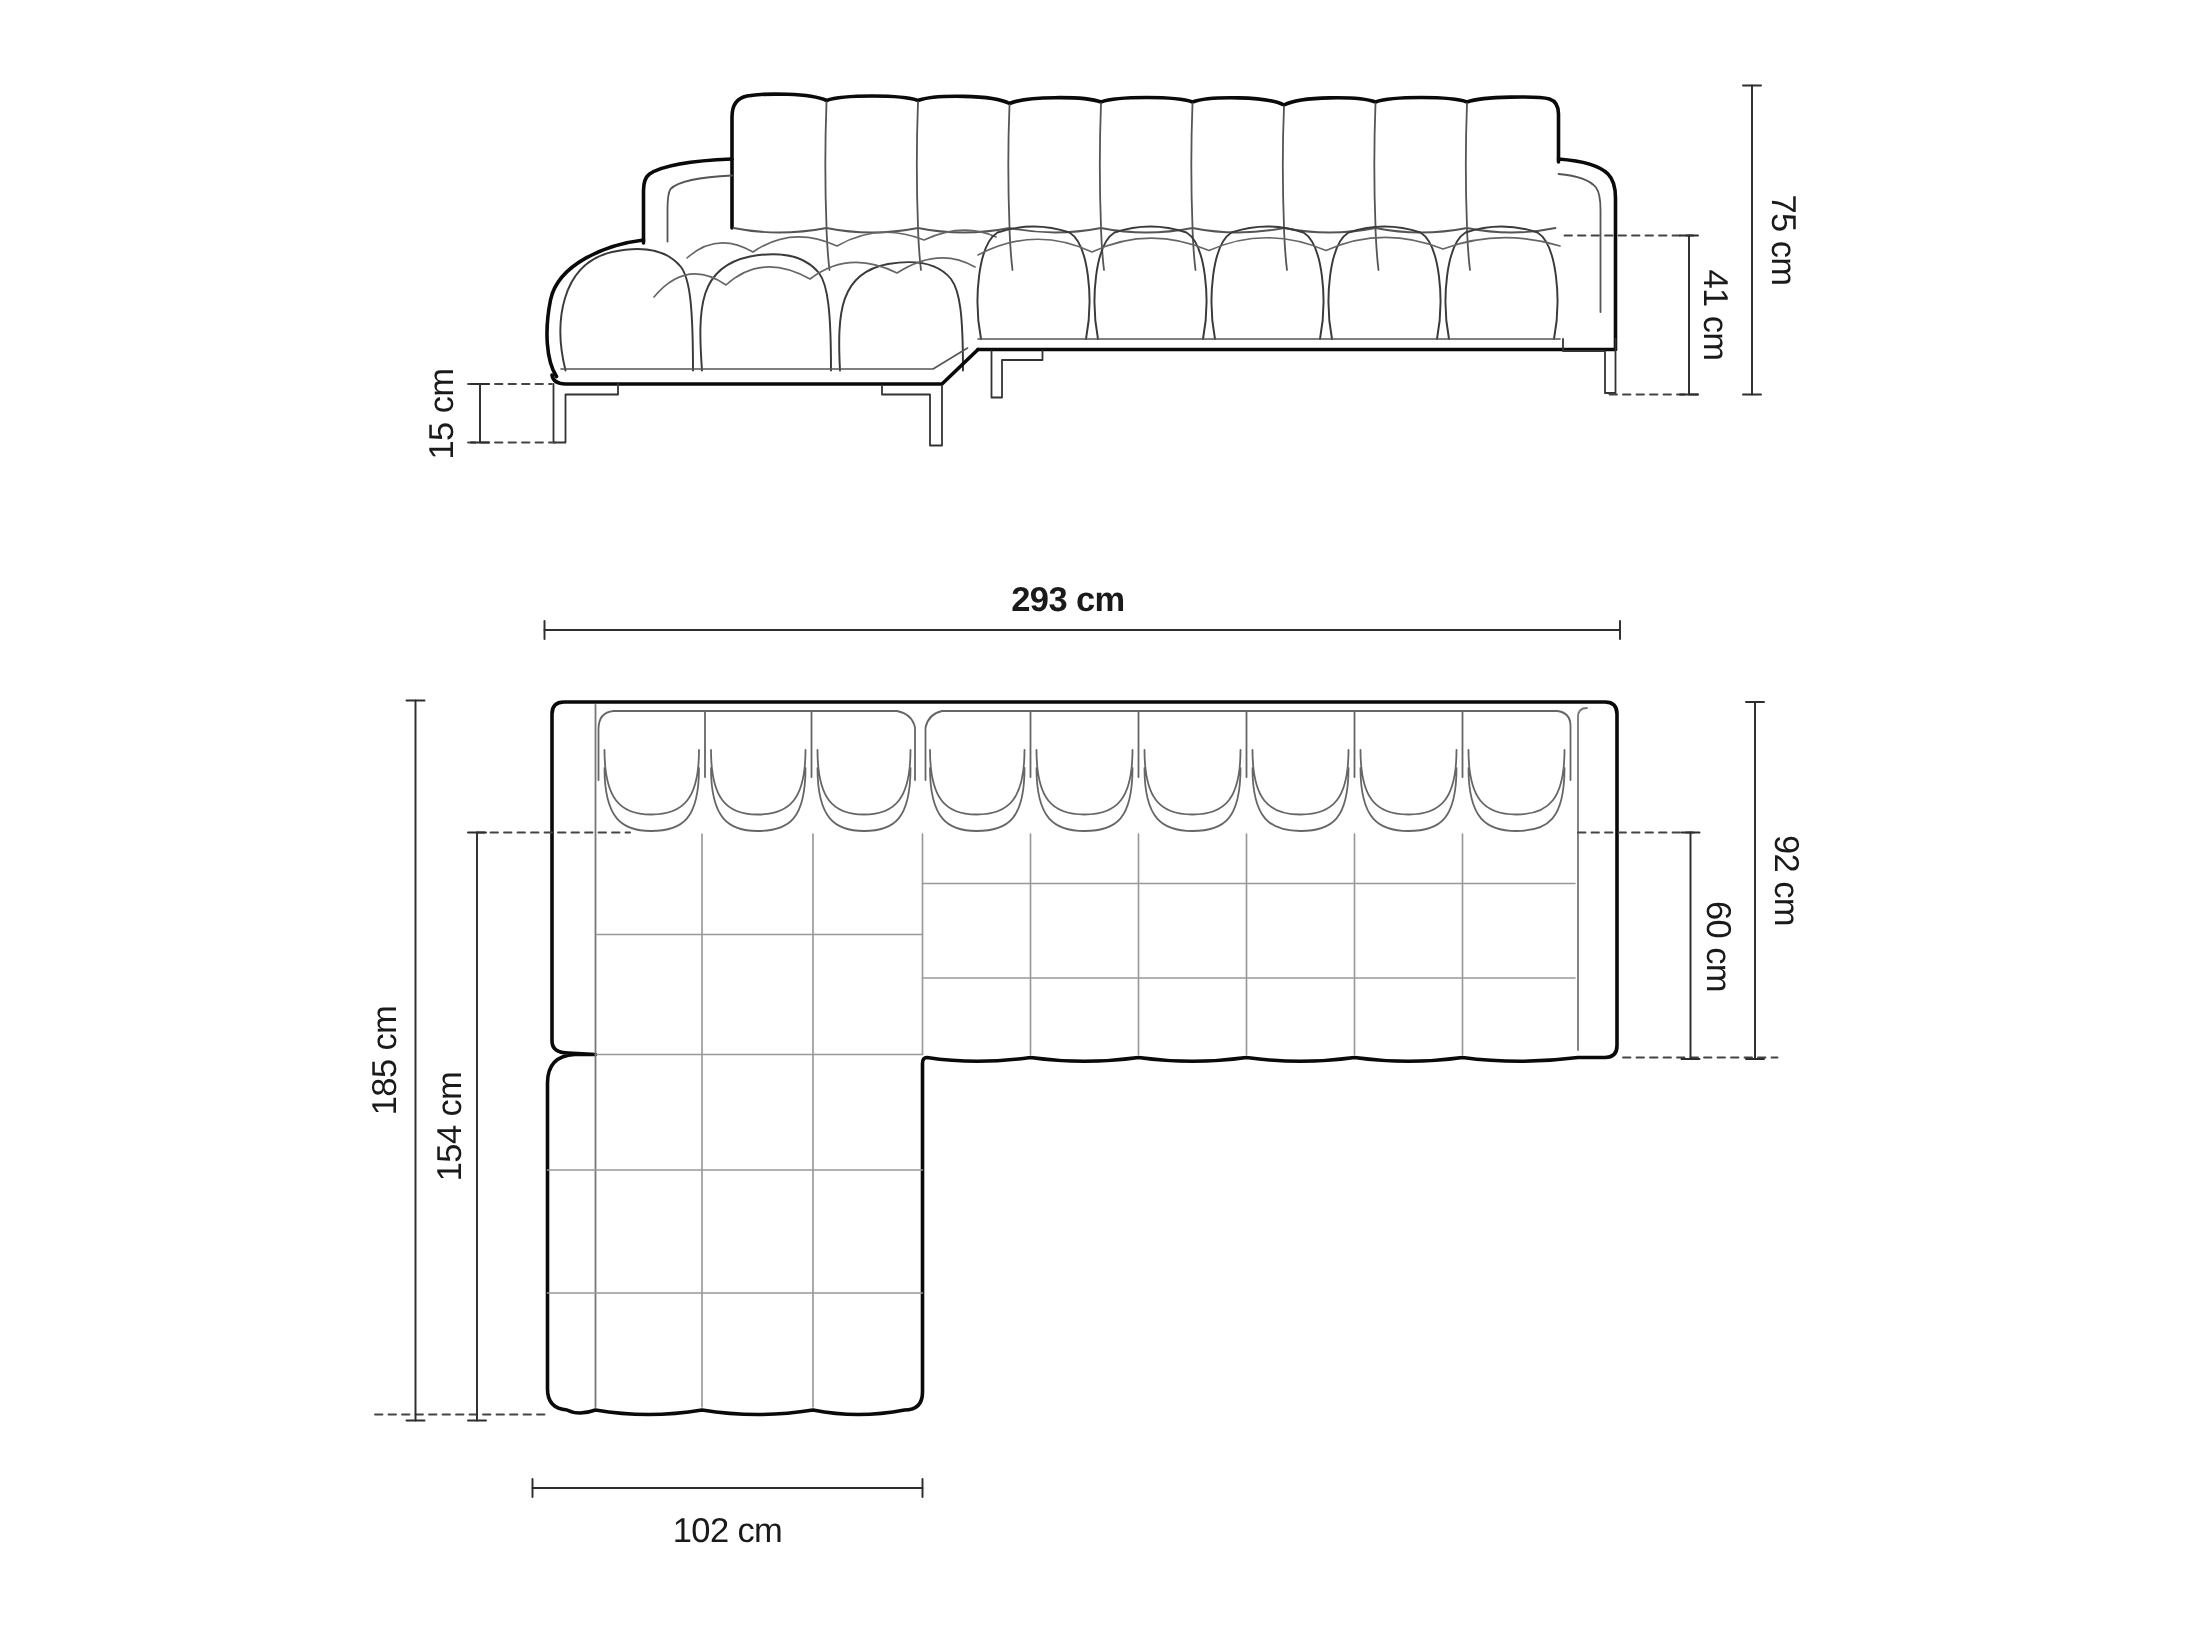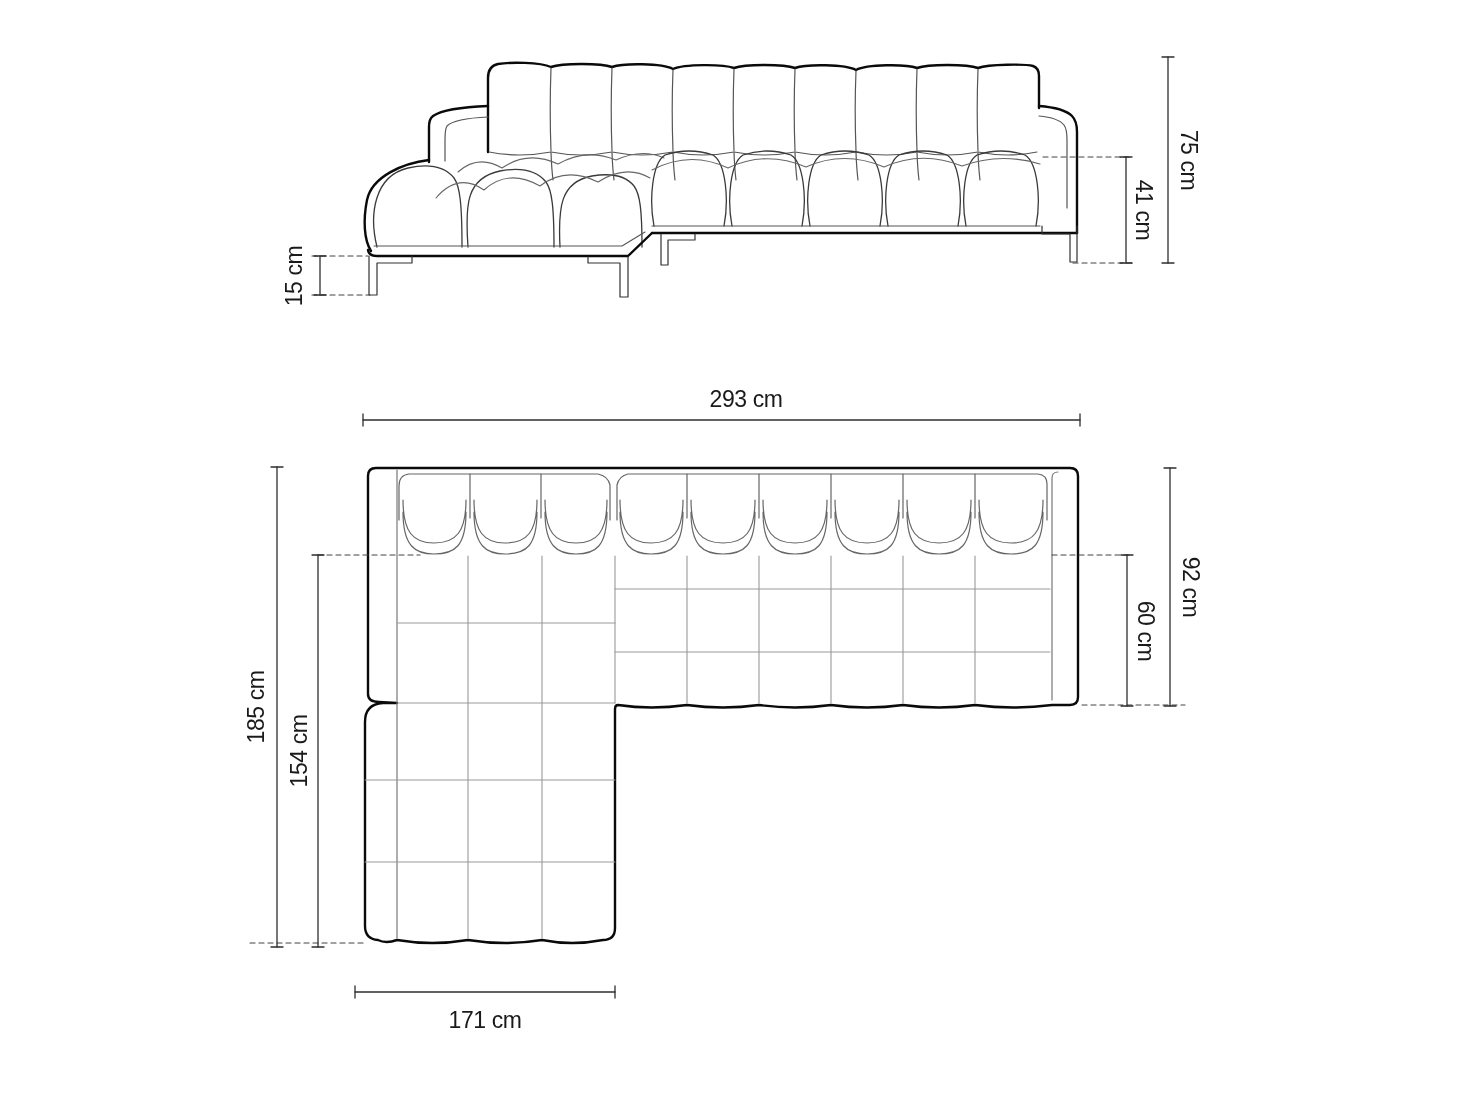--- a/index.html
+++ b/index.html
@@ -191,20 +191,20 @@
             <path d="M 355 986 V 998 M 615 986 V 998"></path>
           </g>
     </g>
   </g>
 </svg>
 
   <div class="dim-label rot-r" style="left:1139px;top:146px;">75 cm</div>
   <div class="dim-label rot-r" style="left:1094px;top:196px;">41 cm</div>
   <div class="dim-label rot-l" style="left:244px;top:262px;">15 cm</div>
 
-  <div class="dim-label" style="left:696px;top:385px;">293 cm</div>
+  <div class="dim-label" style="left:662px;top:385px;font-weight:bold;">293 cm</div>
   <div class="dim-label rot-l" style="left:206px;top:693px;">185 cm</div>
   <div class="dim-label rot-l" style="left:249px;top:737px;">154 cm</div>
   <div class="dim-label rot-r" style="left:1141px;top:573px;">92 cm</div>
   <div class="dim-label rot-r" style="left:1096px;top:617px;">60 cm</div>
-  <div class="dim-label" style="left:435px;top:1006px;">171 cm</div>
+  <div class="dim-label" style="left:435px;top:1006px;">102 cm</div>
 
 </div>
 
 </body></html>

